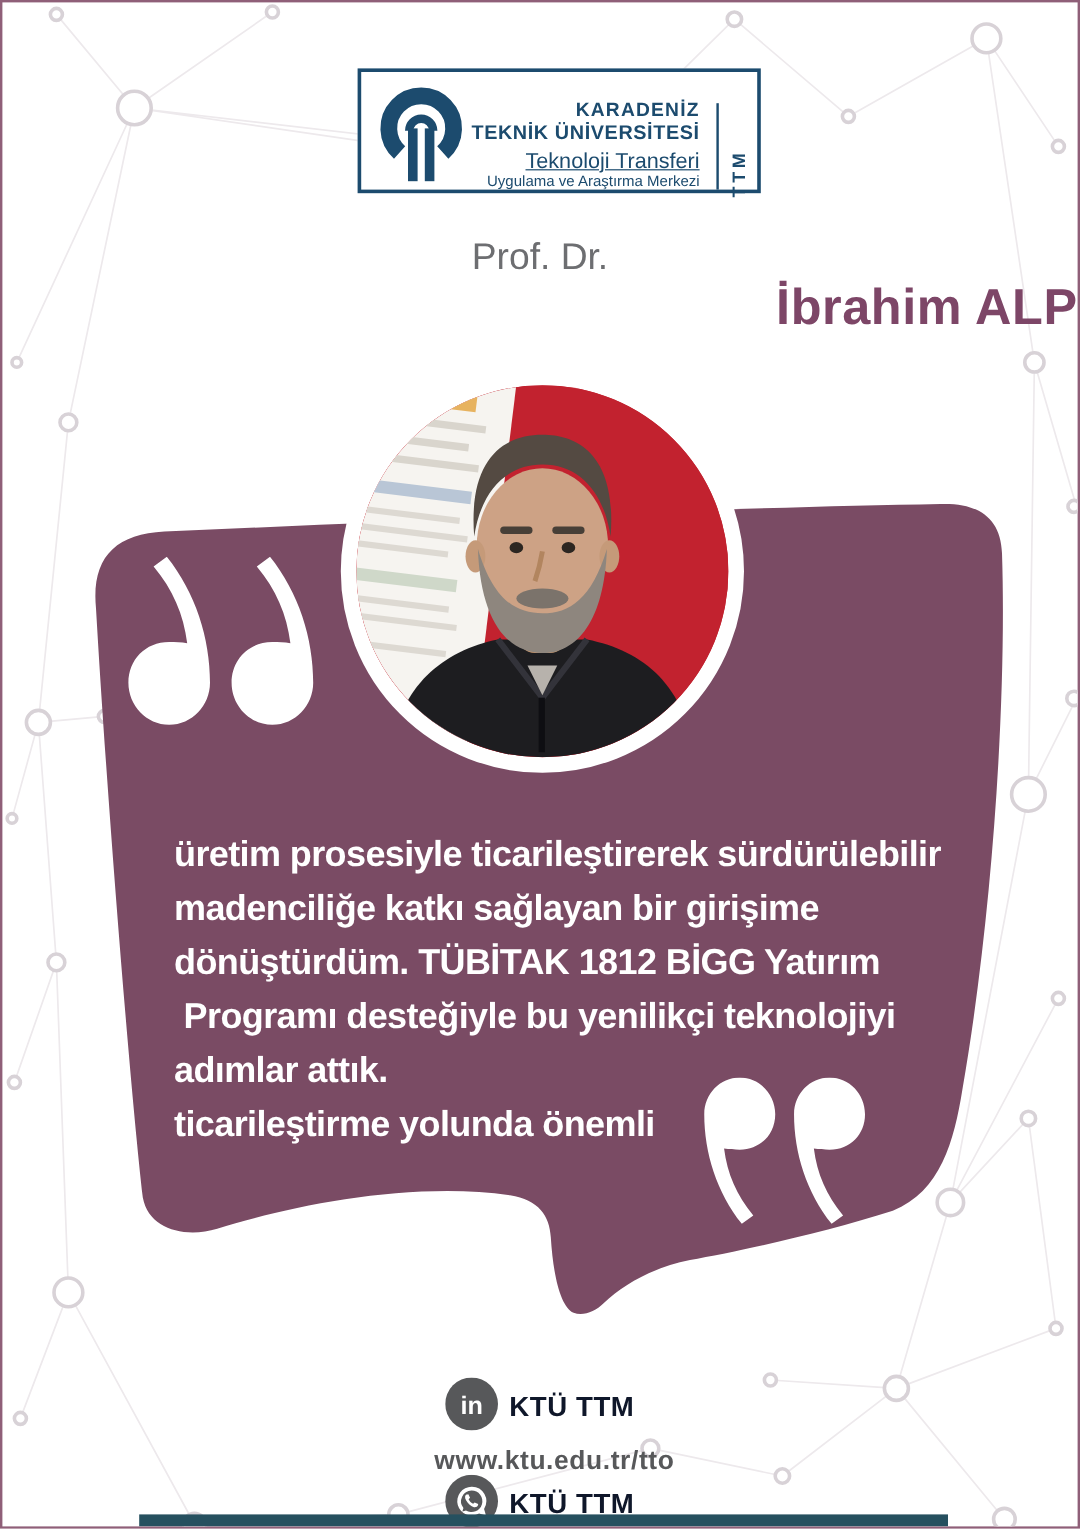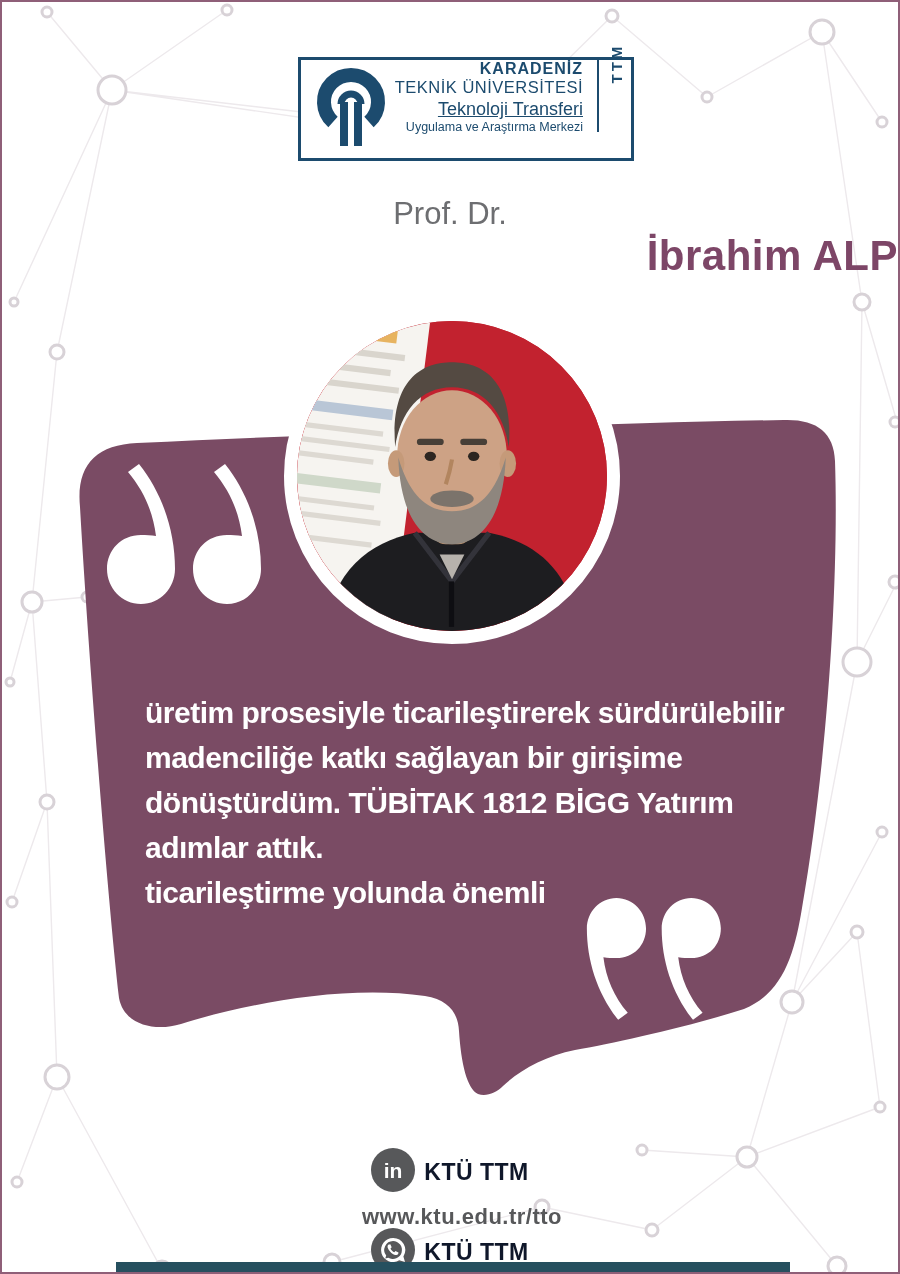--- a/index.html
+++ b/index.html
@@ -7,26 +7,26 @@
     position:relative;width:896px;height:1270px;margin:0 auto;
     border:2px solid #8f5f78;overflow:hidden;background:#ffffff;
     font-family:"Liberation Sans", sans-serif;
   }
   
   .net{position:absolute;inset:0;z-index:0;}
   
   .logo-box{
     position:absolute;left:296px;top:55px;width:330px;height:98px;
     background:#fff;border:3px solid #1c4b6e;z-index:4;
-    display:flex;align-items:flex-start;
+    display:flex;align-items:flex-end;
   }
   .logo-mark{margin-left:12px;flex:0 0 auto;}
   .logo-text{flex:1;text-align:right;color:#1c4b6e;line-height:1.12;padding-right:8px;}
   .logo-text .l1{font-size:16px;font-weight:bold;letter-spacing:1px;}
-  .logo-text .l2{font-size:16.5px;font-weight:normal;letter-spacing:.5px;}
+  .logo-text .l2{font-size:16.5px;font-weight:bold;letter-spacing:.5px;}
   .logo-text .l3{font-size:18px;margin-top:3px;text-decoration:underline;}
   .logo-text .l4{font-size:12.5px;}
   .logo-divider{width:2px;height:72px;background:#1c4b6e;margin:0 2px 0 6px;}
   .logo-ttm{
     width:30px;color:#1c4b6e;font-weight:bold;font-size:15px;letter-spacing:3px;
     transform:rotate(-90deg);text-align:center;
   }
   
   .prof{position:absolute;left:0;top:194px;width:100%;text-align:center;
     color:#6d6e71;font-size:31px;font-weight:500;z-index:4;}
@@ -200,20 +200,21 @@
       <g transform="translate(86 0) rotate(180 35 70)">
         <path d="M35 71 C15 71 1 86 1 105 C1 124 16 140 35 140 C54 140 69 124 69 105 C69 68 57 30 33 0 L22 8 C38 27 47 48 50 72 C45 71 40 71 35 71 Z"></path>
       </g>
     </g>
   </svg>
 
   <div class="quote">
     <div>üretim prosesiyle ticarileştirerek sürdürülebilir</div>
     <div>madenciliğe katkı sağlayan bir girişime</div>
     <div>dönüştürdüm. TÜBİTAK 1812 BİGG Yatırım</div>
+    <div style="padding-left:8px;">Programı desteğiyle bu yenilikçi teknolojiyi</div>
     <div>adımlar attık.</div>
     <div>ticarileştirme yolunda önemli</div>
   </div>
 
   <div class="social">
     <div class="soc-item">
       <span>
         <svg width="44" height="44" viewBox="0 0 44 44">
           <circle cx="22" cy="22" r="22" fill="#57585a"></circle>
           <text x="22" y="30" text-anchor="middle" font-family="Liberation Sans, sans-serif" font-size="21" font-weight="bold" fill="#ffffff">in</text>

